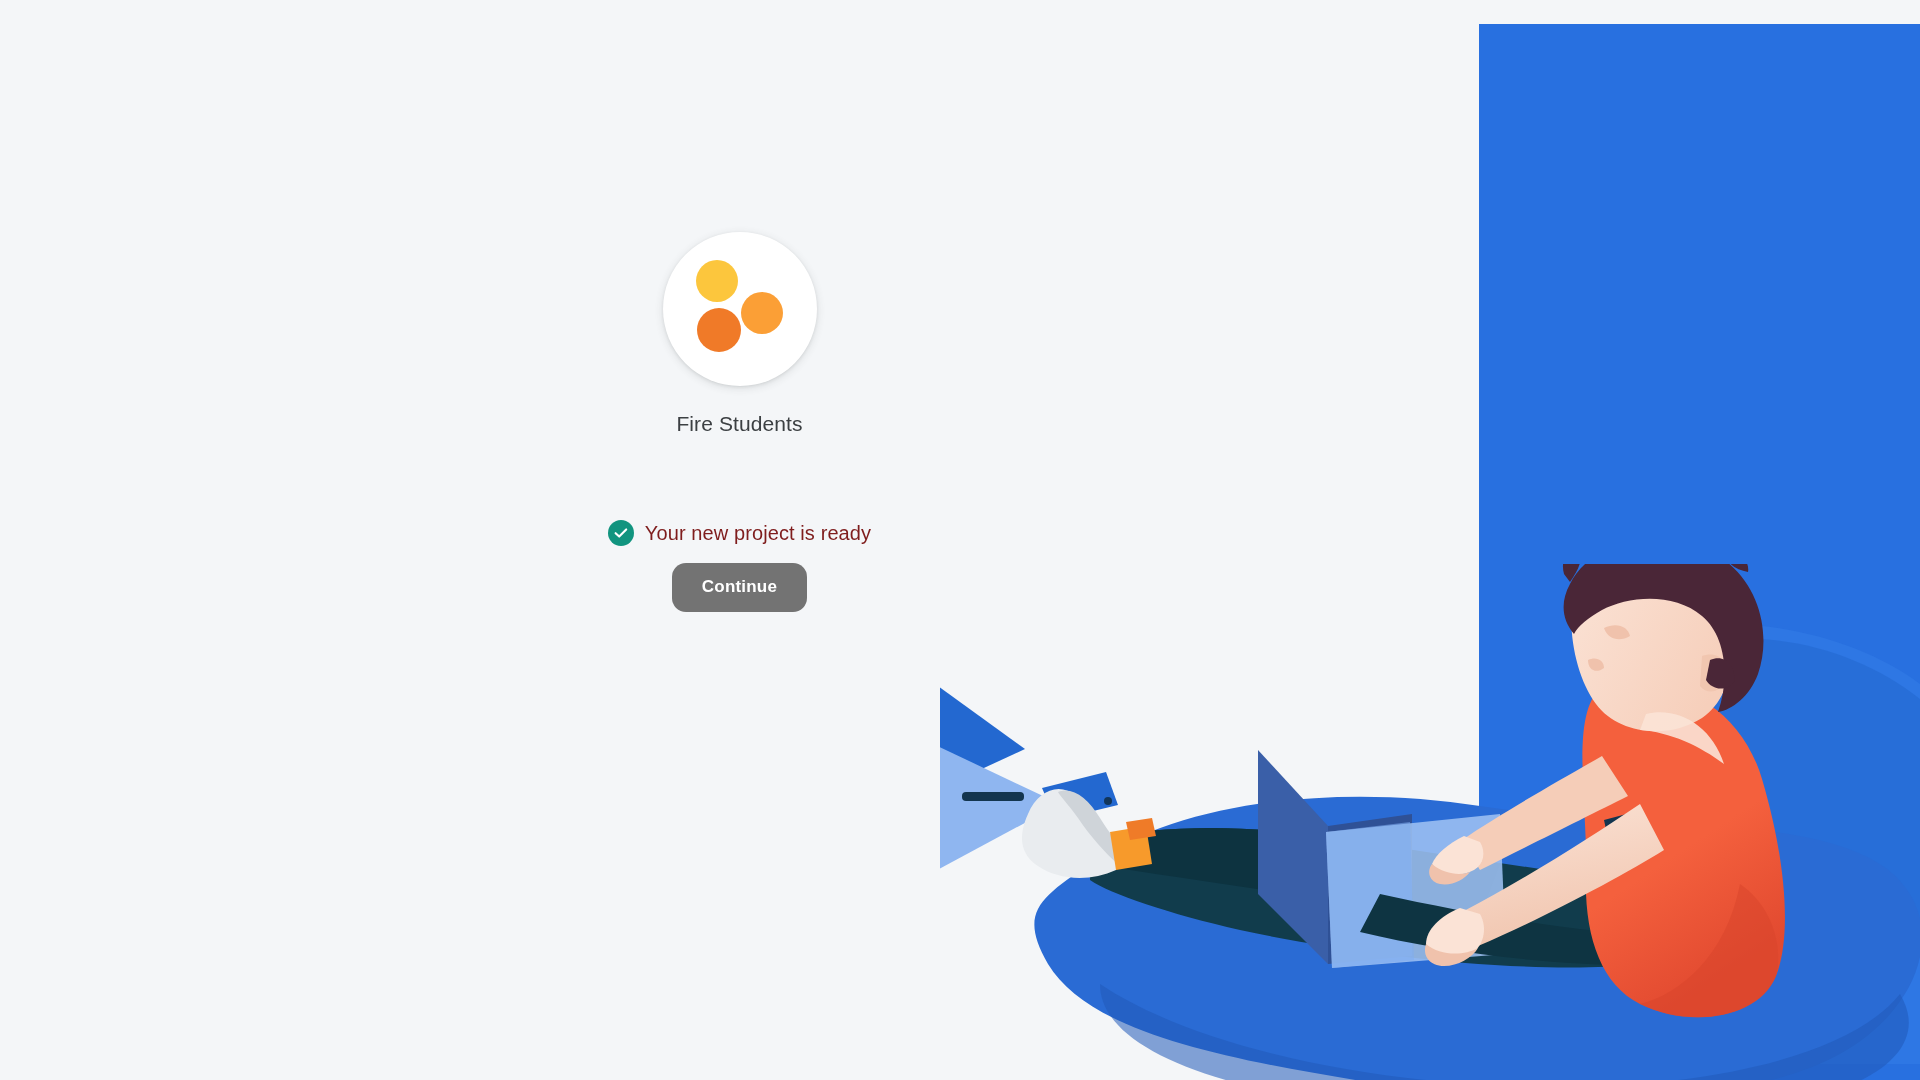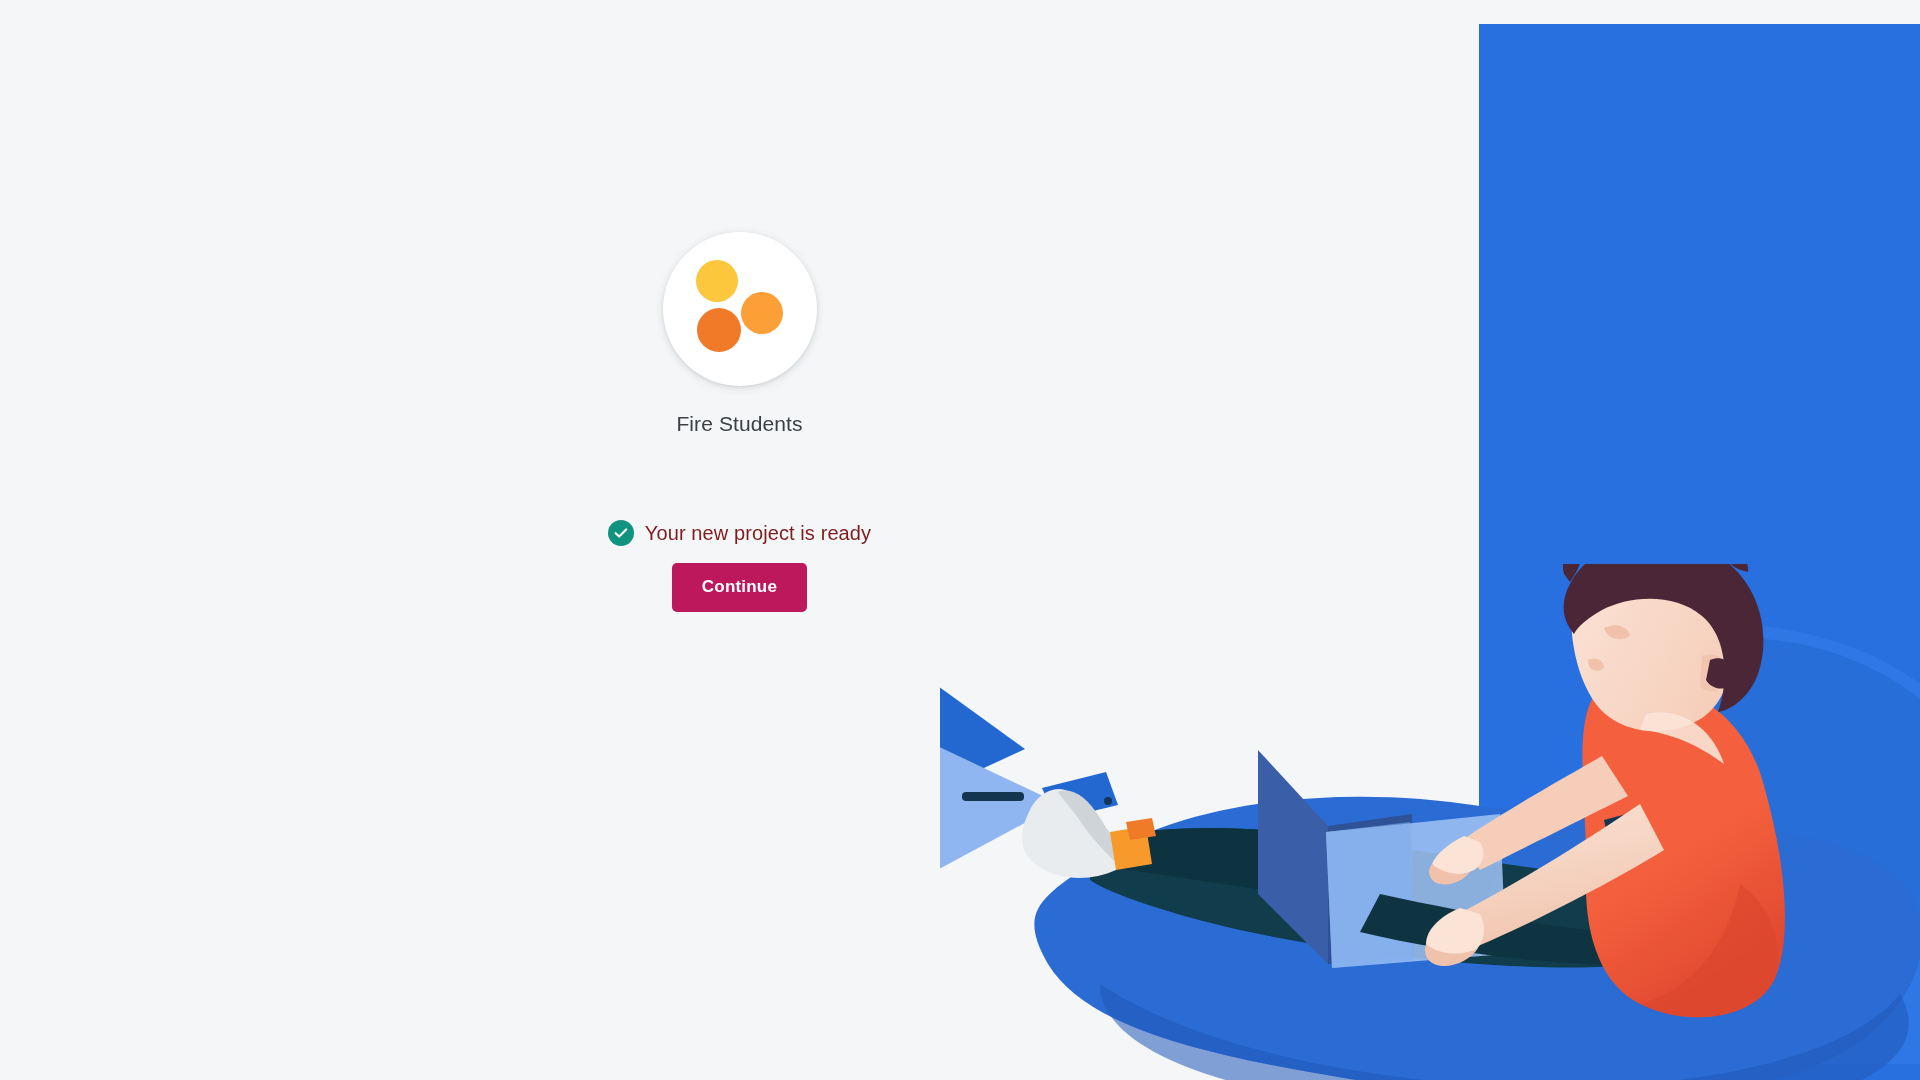--- a/index.html
+++ b/index.html
@@ -82,24 +82,24 @@
   .check-icon svg { display:block; }
   .status-text {
     font-size:20px;
     color:#7f1d1d;
     letter-spacing:.1px;
     line-height:26px;
   }
 
   .continue-btn {
     margin-top:17px;
-    background:#be185d;
+    background:#737373;
     color:#ffffff;
     border:none;
-    border-radius:5px;
+    border-radius:14px;
     font-family:"Liberation Sans", sans-serif;
     font-size:17px;
     font-weight:700;
     letter-spacing:.2px;
     padding:15px 30px 16px 30px;
     cursor:pointer;
     line-height:18px;
   }
 </style>
 </head>

